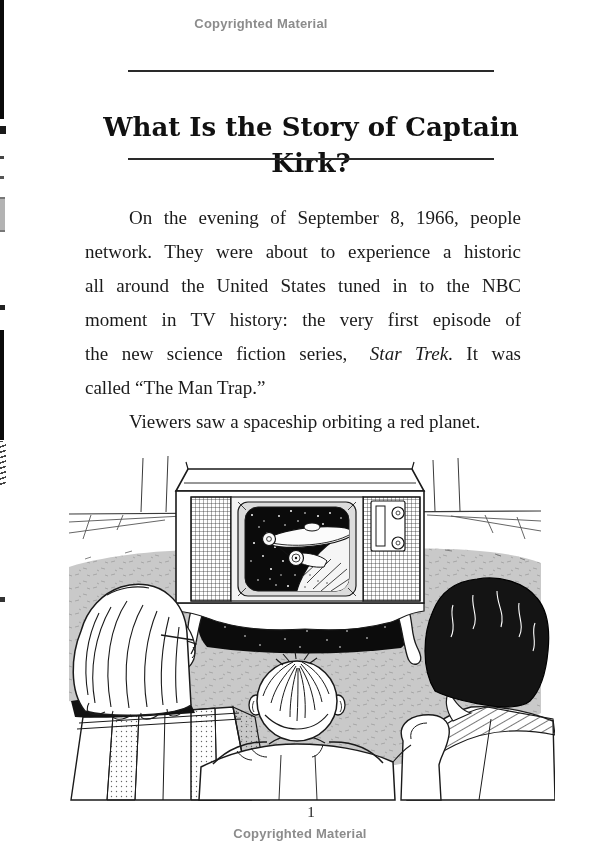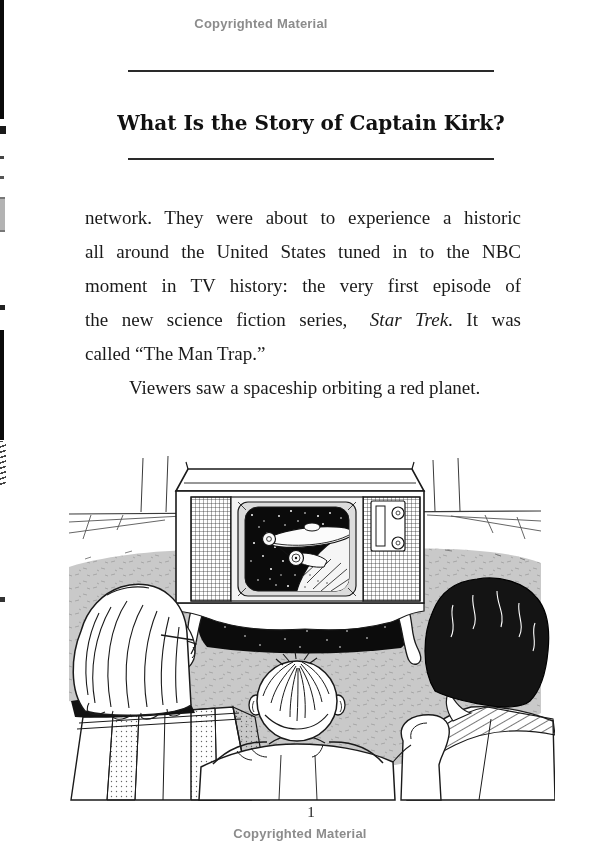--- a/index.html
+++ b/index.html
@@ -6,21 +6,21 @@
   .page{position:relative;width:600px;height:863px;background:#ffffff;overflow:hidden;
         font-family:"Liberation Serif",serif;color:#1a1a1a;}
   .watermark{position:absolute;font-family:"Liberation Sans",sans-serif;font-weight:700;
              font-size:13px;color:#8c8c8c;letter-spacing:0.2px;white-space:nowrap;}
   .wm-top{top:16px;left:261px;transform:translateX(-50%);}
   .wm-bottom{top:826px;left:300px;transform:translateX(-50%);}
   .rule{position:absolute;left:128px;width:366px;height:2px;background:#2a2a2a;}
   .rule-top{top:70px;}
   .rule-bottom{top:158px;}
   .chapter-title{position:absolute;top:92px;left:60px;width:502px;text-align:center;
-                 font-family:"DejaVu Serif",serif;font-weight:bold;font-size:20px;
+                 font-family:"DejaVu Serif",serif;font-weight:bold;font-size:26px;
                  line-height:36px;color:#111;}
   .body-text{position:absolute;top:201px;left:85px;width:436px;}
   .line{height:34px;line-height:34px;font-size:19px;white-space:nowrap;overflow:hidden;
         text-align:justify;text-align-last:justify;}
   .line.first{ text-indent:44px;}
   .line.last{text-align-last:left;}
   .ital{font-style:italic;margin-left:9px;}
   .pagenum{position:absolute;top:804px;left:311px;transform:translateX(-50%);
            font-size:15px;color:#222;}
   .illo{position:absolute;top:455px;left:55px;}
@@ -53,20 +53,21 @@
     <div class="edge e9"></div>
   </div>
 
   <div class="watermark wm-top">Copyrighted Material</div>
 
   <div class="rule rule-top"></div>
   <h1 class="chapter-title">What Is the Story of Captain Kirk?</h1>
   <div class="rule rule-bottom"></div>
 
   <div class="body-text">
+    <div class="line first">On the evening of September 8, 1966, people</div>
     <div class="line">network. They were about to experience a historic</div>
     <div class="line">all around the United States tuned in to the NBC</div>
     <div class="line">moment in TV history: the very first episode of</div>
     <div class="line"><span>the new science fiction series, </span><span class="ital">Star Trek</span><span>. It was</span></div>
     <div class="line last">called “The Man Trap.”</div>
     <div class="line first last">Viewers saw a spaceship orbiting a red planet.</div>
   </div>
 
   <svg class="illo" width="500" height="350" viewBox="0 0 500 350">
     <defs>

